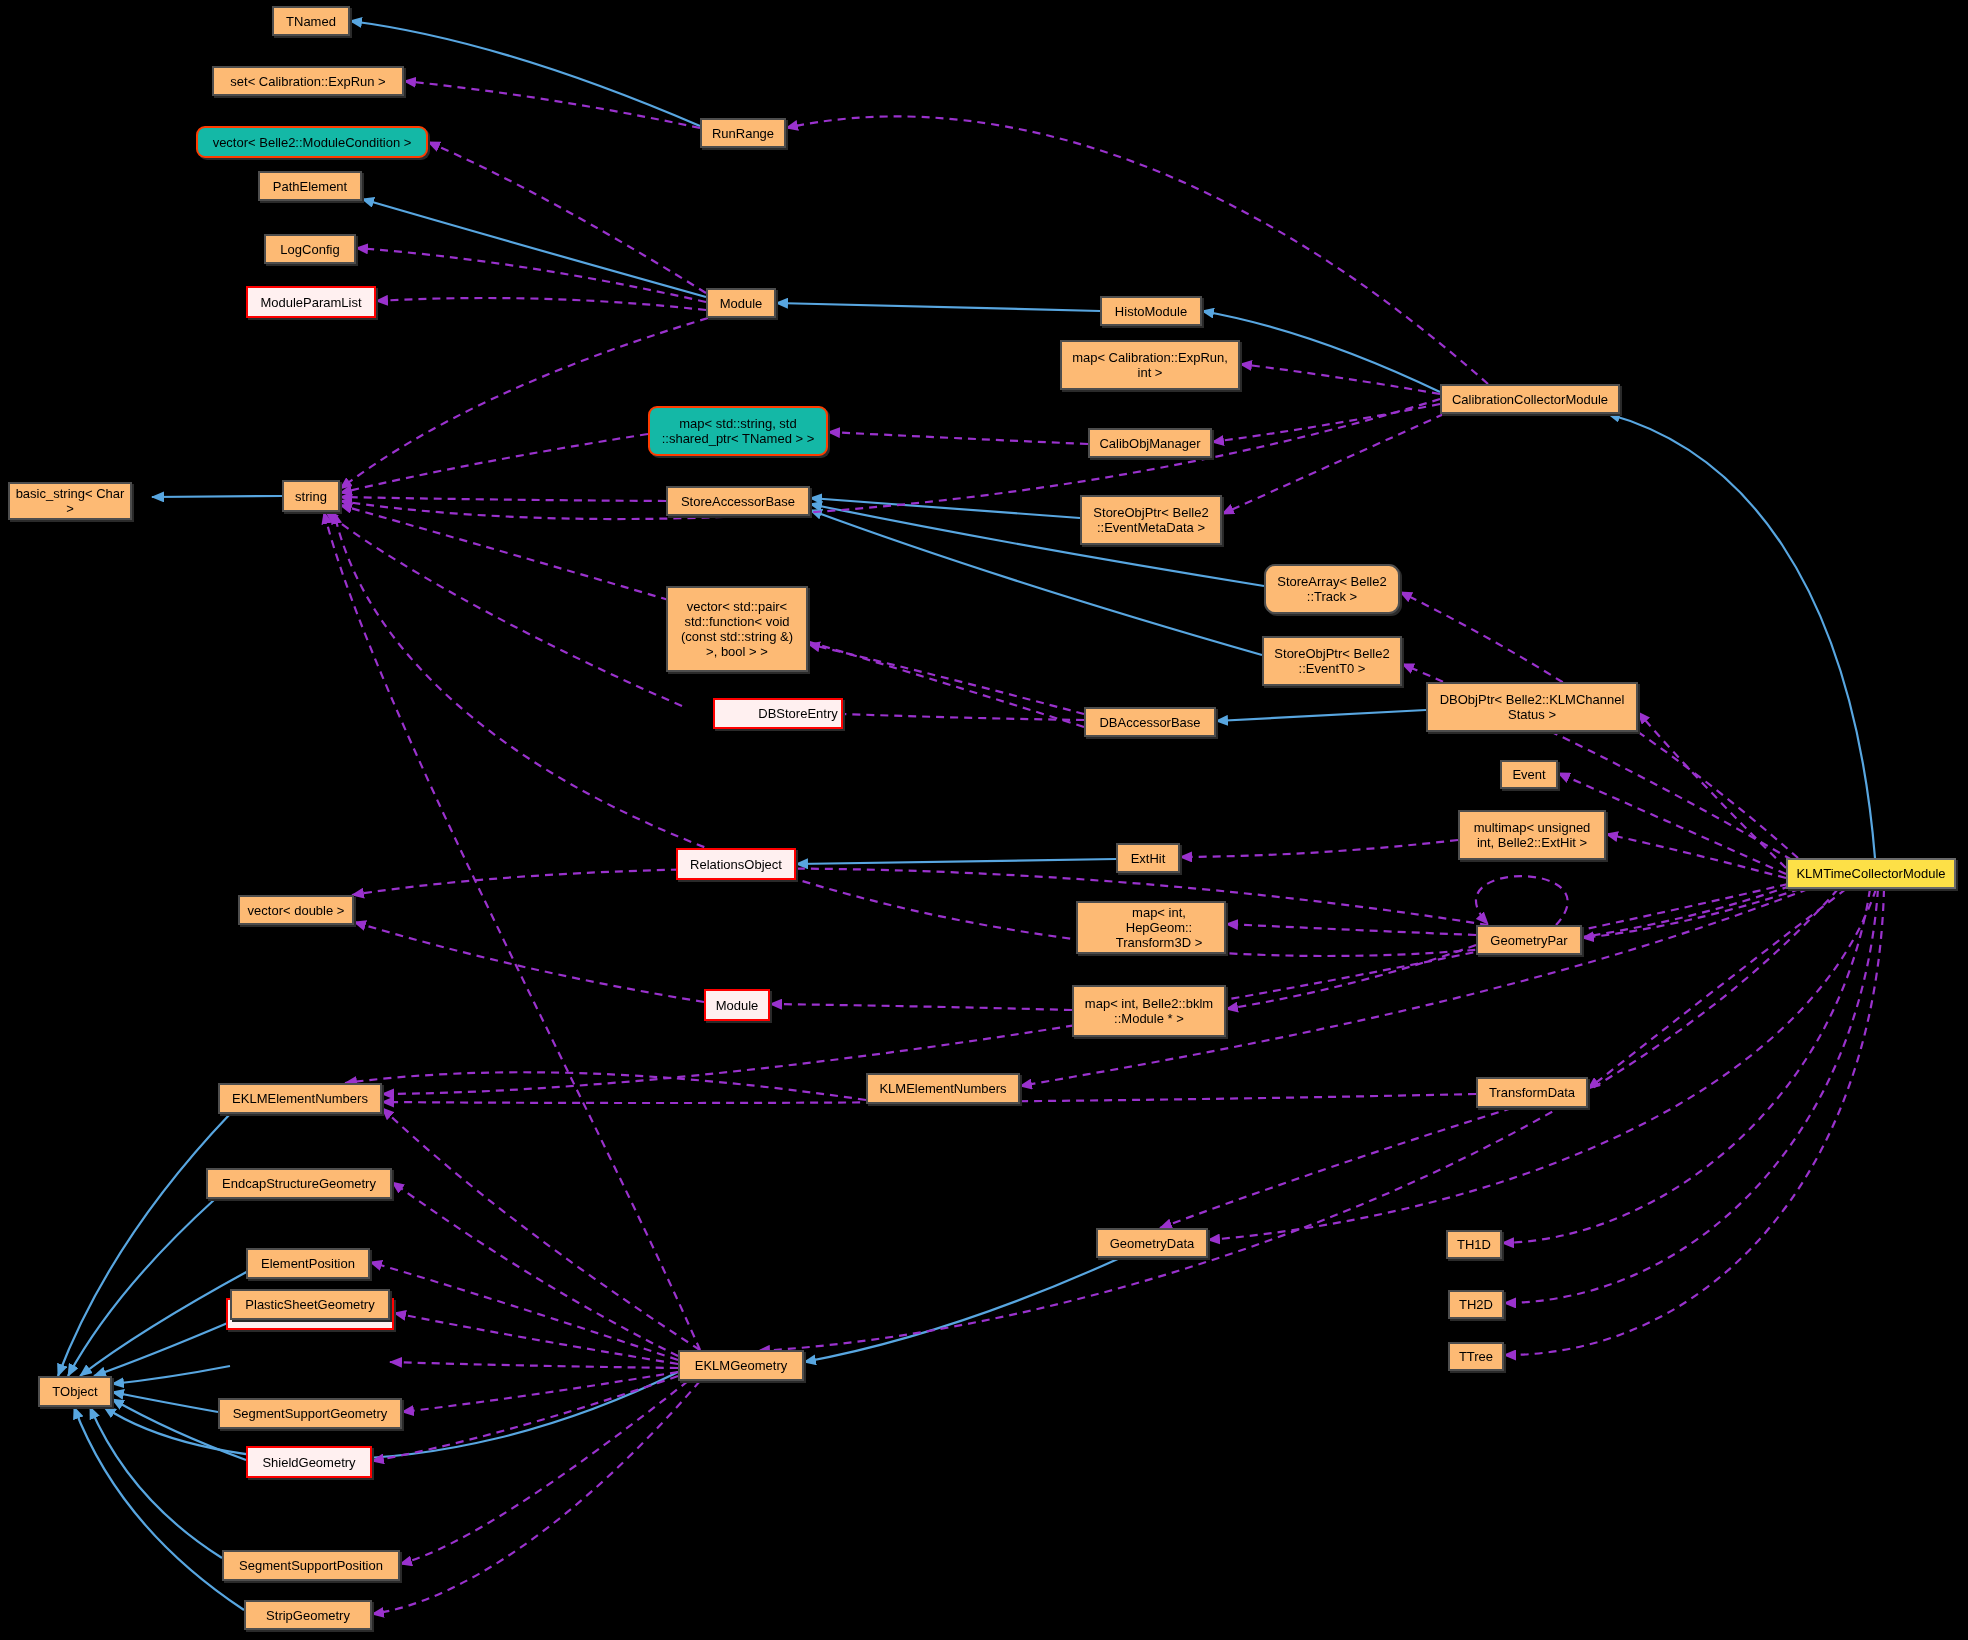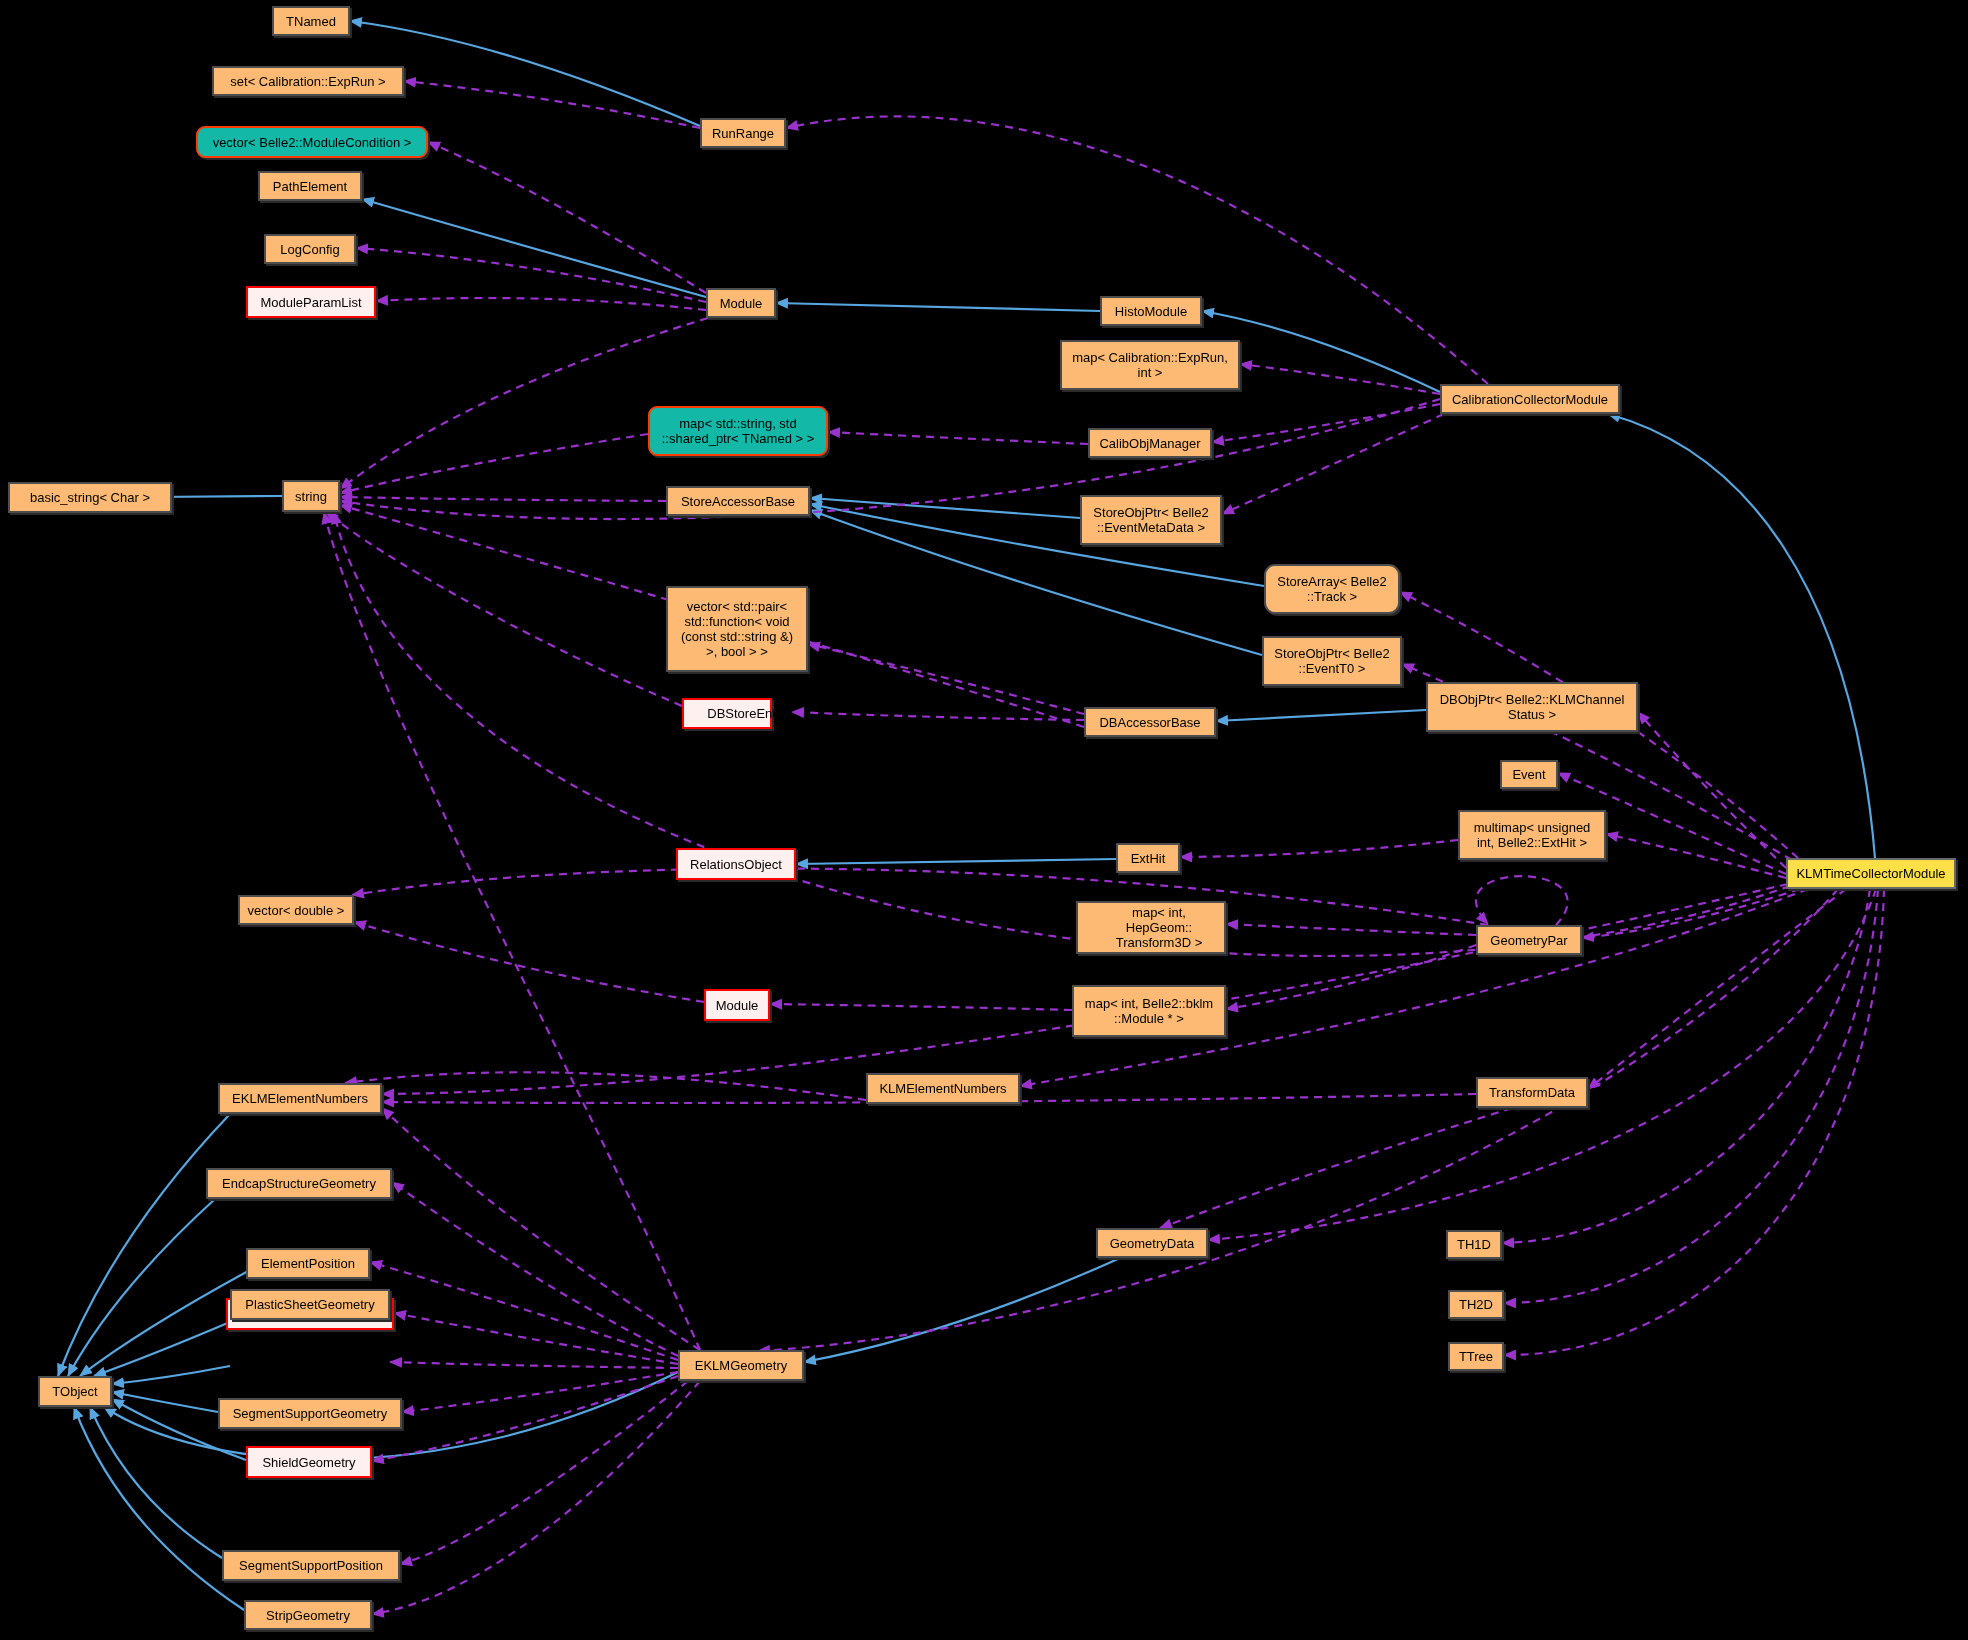--- a/index.html
+++ b/index.html
@@ -122,27 +122,27 @@
       <div class="node style-normal" style="left: 1088px; top: 428px; width: 124px; min-height: 30px;"><span>CalibObjManager</span></div>
       <div class="node style-orange" style="left: 648px; top: 406px; width: 180px; min-height: 50px;"><span>map&lt; std::string, std
 ::shared_ptr&lt; TNamed &gt; &gt;</span></div>
       <div class="node style-normal" style="left: 666px; top: 486px; width: 144px; min-height: 30px;"><span>StoreAccessorBase</span></div>
       <div class="node style-normal" style="left: 1080px; top: 495px; width: 142px; min-height: 50px;"><span>StoreObjPtr&lt; Belle2
 ::EventMetaData &gt;</span></div>
       <div class="node style-normal" style="left: 1264px; top: 564px; width: 136px; min-height: 50px; border-radius: 11px;"><span>StoreArray&lt; Belle2
 ::Track &gt;</span></div>
       <div class="node style-normal" style="left: 1262px; top: 636px; width: 140px; min-height: 50px;"><span>StoreObjPtr&lt; Belle2
 ::EventT0 &gt;</span></div>
-      <div class="node style-normal" style="left: 8px; top: 482px; width: 164px; min-height: 31px;"><span>basic_string&lt; Char &gt;</span></div>
+      <div class="node style-normal" style="left: 8px; top: 482px; width: 124px; min-height: 31px;"><span>basic_string&lt; Char &gt;</span></div>
       <div class="node style-normal" style="left: 282px; top: 480px; width: 58px; min-height: 32px;"><span>string</span></div>
       <div class="node style-normal" style="left: 666px; top: 586px; width: 142px; min-height: 86px;"><span>vector&lt; std::pair&lt;
 std::function&lt; void
 (const std::string &amp;)
 &gt;, bool &gt; &gt;</span></div>
-      <div class="node style-red" style="left: 682px; top: 698px; width: 90px; min-height: 31px; padding-left: 44px;"><span>DBStoreEntry</span></div>
+      <div class="node style-red" style="left: 713px; top: 698px; width: 130px; min-height: 31px; padding-left: 44px;"><span>DBStoreEntry</span></div>
       <div class="node style-normal" style="left: 1084px; top: 707px; width: 132px; min-height: 30px;"><span>DBAccessorBase</span></div>
       <div class="node style-normal" style="left: 1426px; top: 682px; width: 212px; min-height: 50px;"><span>DBObjPtr&lt; Belle2::KLMChannel
 Status &gt;</span></div>
       <div class="node style-normal" style="left: 1500px; top: 760px; width: 58px; min-height: 29px;"><span>Event</span></div>
       <div class="node style-red" style="left: 676px; top: 848px; width: 120px; min-height: 32px;"><span>RelationsObject</span></div>
       <div class="node style-normal" style="left: 1116px; top: 843px; width: 64px; min-height: 30px;"><span>ExtHit</span></div>
       <div class="node style-normal" style="left: 1458px; top: 810px; width: 148px; min-height: 50px;"><span>multimap&lt; unsigned
 int, Belle2::ExtHit &gt;</span></div>
       <div class="node style-highlight" style="left: 1786px; top: 858px; width: 170px; min-height: 31px;"><span>KLMTimeCollectorModule</span></div>
       <div class="node style-normal" style="left: 1476px; top: 925px; width: 106px; min-height: 30px;"><span>GeometryPar</span></div>

